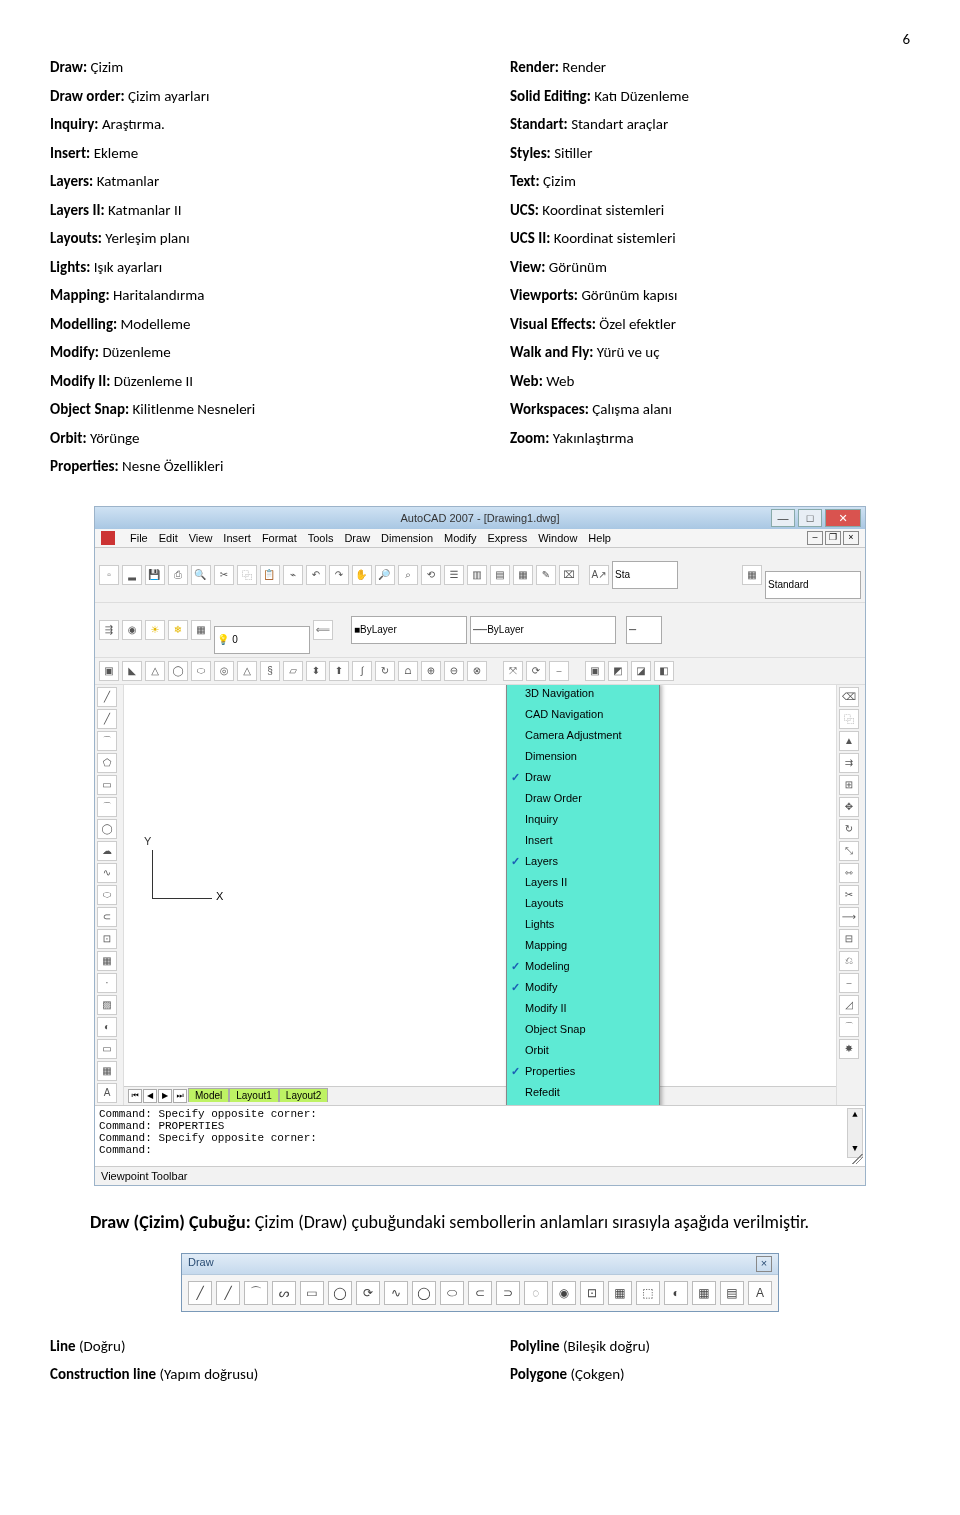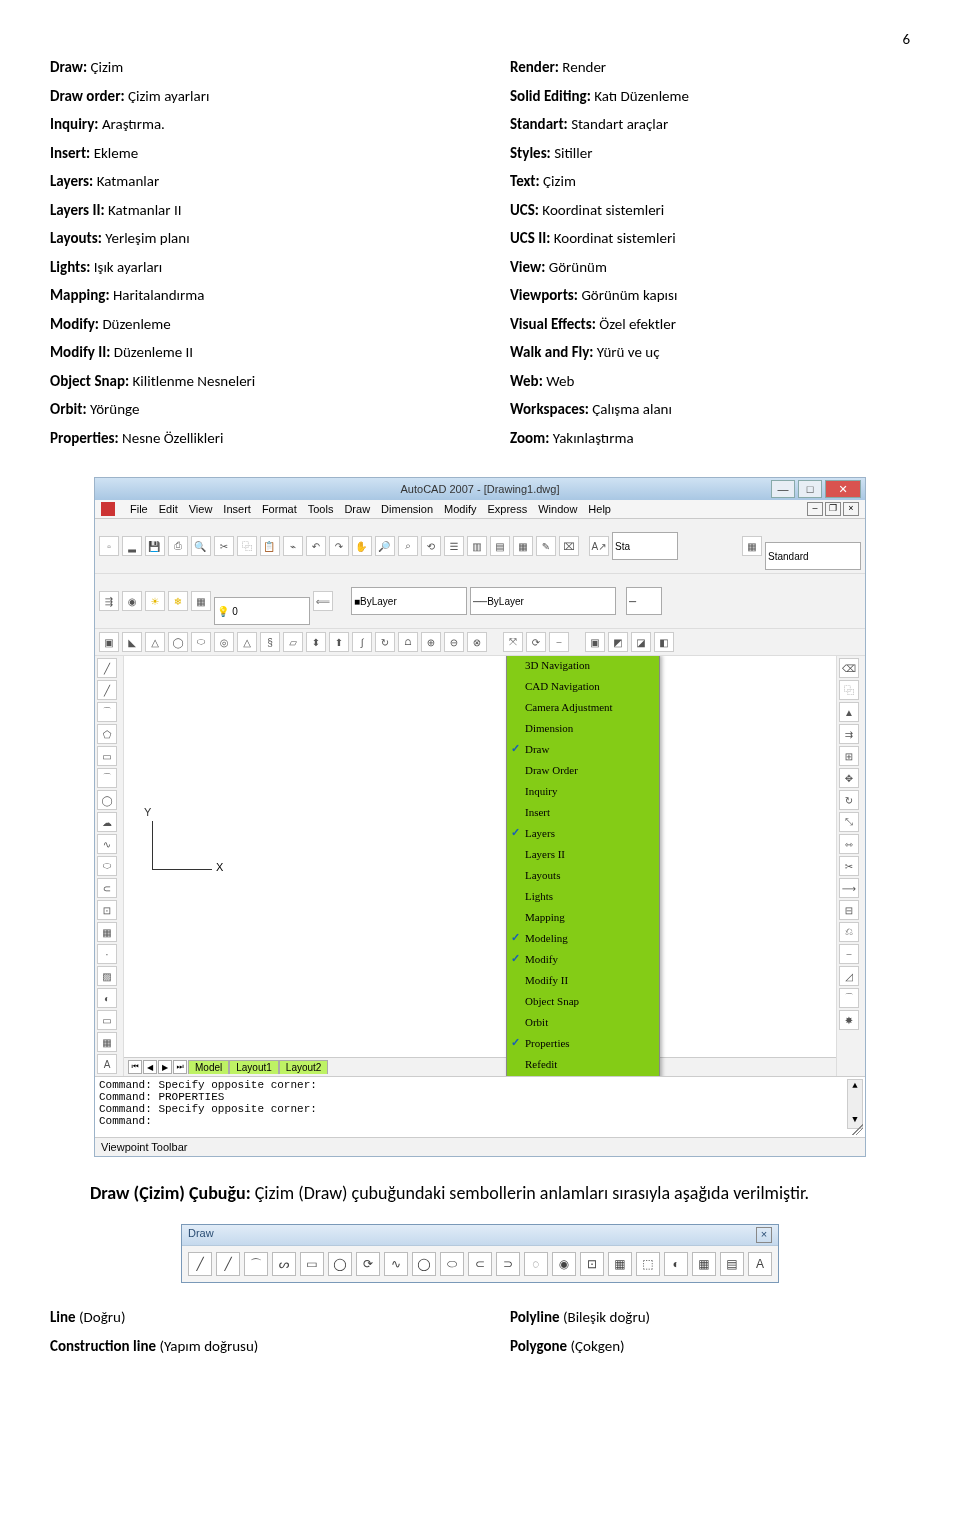--- a/index.html
+++ b/index.html
@@ -108,23 +108,23 @@
   .coord-x .xlabel { position:absolute; left:72px; top:40px; font-size:11px;}
   .tabs-bar {
     position:absolute; bottom:0; left:0; right:0; height:18px;
     background:#f2f2f2; border-top:1px solid #ccc;
     display:flex; align-items:center; font-size:10px; padding:0 4px; gap:1px;
   }
   .tab-nav { width:12px;height:12px;border:1px solid #aaa;background:#fff;display:inline-flex;align-items:center;justify-content:center;font-size:8px;}
   .tab { border:1px solid #aaa; border-bottom:none; background:#bef264; padding:1px 6px;}
   .context-menu {
     position:absolute; right:176px; top:-3px;
-    width:152px; background:#84cc16; border:1px solid #888;
+    width:152px; background:#5eead4; border:1px solid #888;
     box-shadow:2px 2px 4px rgba(0,0,0,.3);
-    font-size:11px; z-index:10;font-family:Liberation Serif, serif;
+    font-size:11px; z-index:10;
   }
   .context-menu .mi {
     display:flex; align-items:center;
     padding:2px 6px 2px 4px; height:17px;
   }
   .context-menu .chk { width:14px; display:inline-block; color:#1a5fb4; font-weight:bold;}
   .cmd-area {
     border-top:1px solid #ccc;
     background:#fff;
     font-family:"Courier New",monospace;
@@ -184,20 +184,21 @@
   <div class="col" id="left-col">
       <div><span class="term">Draw:</span><span> Çizim</span></div>
       <div><span class="term">Draw order:</span><span> Çizim ayarları</span></div>
       <div><span class="term">Inquiry:</span><span> Araştırma.</span></div>
       <div><span class="term">Insert:</span><span> Ekleme</span></div>
       <div><span class="term">Layers:</span><span> Katmanlar</span></div>
       <div><span class="term">Layers II:</span><span> Katmanlar II</span></div>
       <div><span class="term">Layouts:</span><span> Yerleşim planı</span></div>
       <div><span class="term">Lights:</span><span> Işık ayarları</span></div>
       <div><span class="term">Mapping:</span><span> Haritalandırma</span></div>
+      <div><span class="term">Modelling:</span><span> Modelleme</span></div>
       <div><span class="term">Modify:</span><span> Düzenleme</span></div>
       <div><span class="term">Modify II:</span><span> Düzenleme II</span></div>
       <div><span class="term">Object Snap:</span><span> Kilitlenme Nesneleri</span></div>
       <div><span class="term">Orbit:</span><span> Yörünge</span></div>
       <div><span class="term">Properties:</span><span> Nesne Özellikleri</span></div>
     </div>
   <div class="col" id="right-col">
       <div><span class="term">Render:</span><span> Render</span></div>
       <div><span class="term">Solid Editing:</span><span> Katı Düzenleme</span></div>
       <div><span class="term">Standart:</span><span>  Standart araçlar</span></div>

